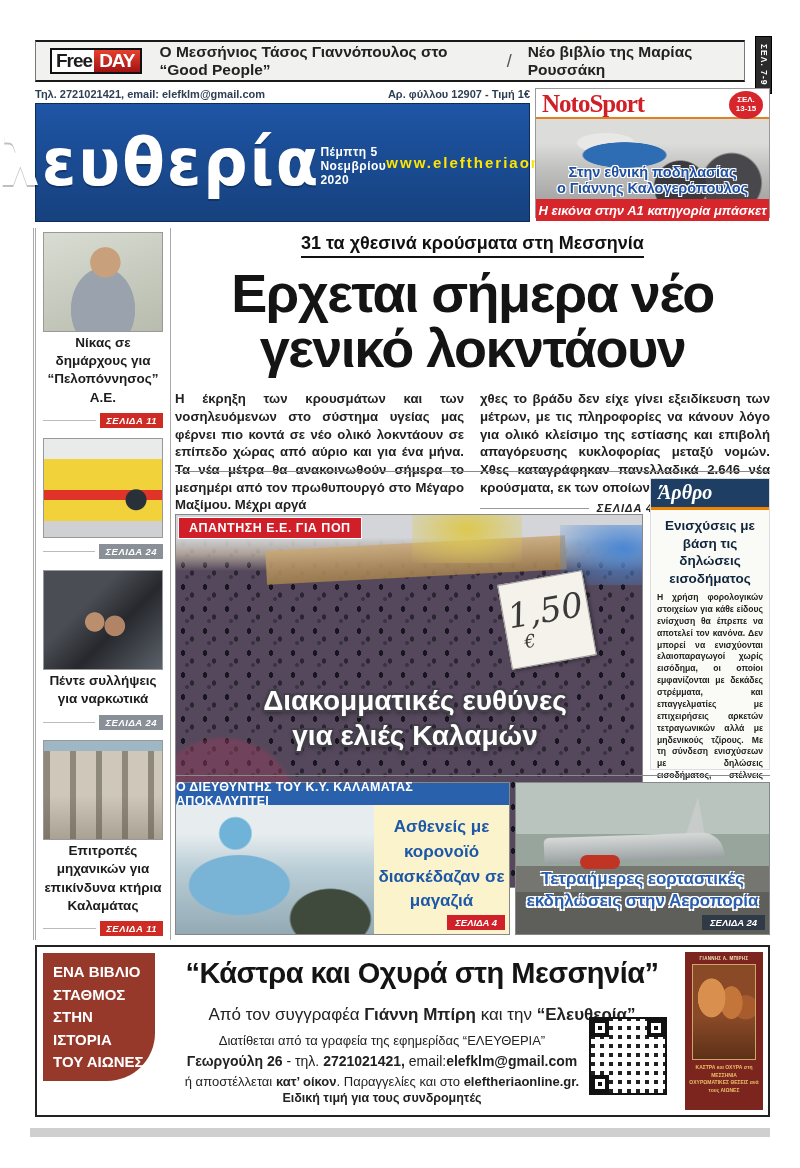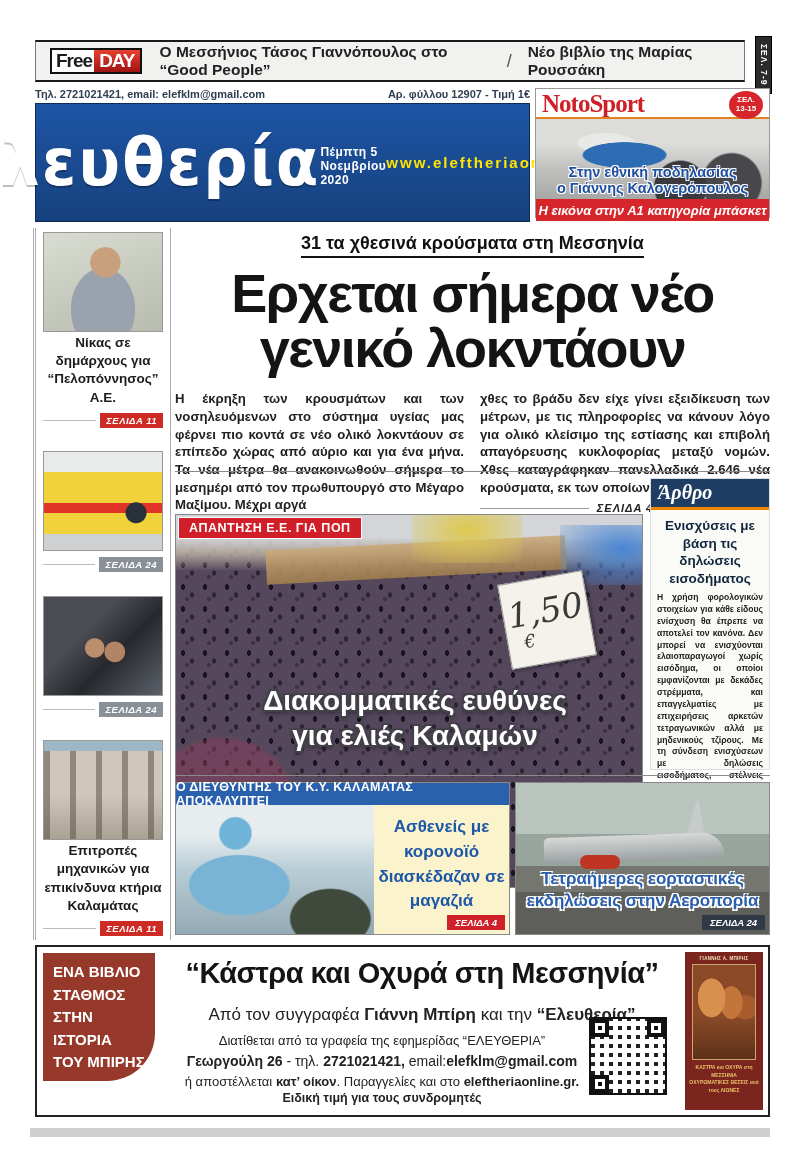--- a/index.html
+++ b/index.html
@@ -263,20 +263,21 @@
       </div>
     </div>
     <div class="sb-item">
       <div class="sb-photo ph-ambulance"></div>
       <div class="sb-ref">
         <span class="sb-badge gray">ΣΕΛΙΔΑ 24</span>
       </div>
     </div>
     <div class="sb-item">
       <div class="sb-photo ph-handcuffs"></div>
+      <div class="sb-caption">Πέντε συλλήψεις για ναρκωτικά</div>
       <div class="sb-ref">
         <span class="sb-badge gray">ΣΕΛΙΔΑ 24</span>
       </div>
     </div>
     <div class="sb-item">
       <div class="sb-photo ph-building"></div>
       <div class="sb-caption">Επιτροπές μηχανικών για επικίνδυνα κτήρια Καλαμάτας</div>
       <div class="sb-ref">
         <span class="sb-badge red">ΣΕΛΙΔΑ 11</span>
       </div>
@@ -328,21 +329,21 @@
       <div>εκδηλώσεις στην Αεροπορία</div>
     </div>
     <div class="af-ref">ΣΕΛΙΔΑ 24</div>
   </div>
 
   <div class="ad">
     <div class="ad-sidebox">
       <div>ΕΝΑ ΒΙΒΛΙΟ</div>
       <div>ΣΤΑΘΜΟΣ</div>
       <div>ΣΤΗΝ ΙΣΤΟΡΙΑ</div>
-      <div>ΤΟΥ ΜΠΙΡΗΣ</div>
+      <div>ΤΟΥ ΑΙΩΝΕΣ</div>
     </div>
     <div class="ad-title">“Κάστρα και Οχυρά στη Μεσσηνία”</div>
     <div class="ad-byline">
       <span>Από τον συγγραφέα </span><b>Γιάννη Μπίρη</b><span> και την </span><b>“Ελευθερία”</b>
     </div>
     <div class="ad-lines">
       <div class="l1">Διατίθεται από τα γραφεία της εφημερίδας “ΕΛΕΥΘΕΡΙΑ”</div>
       <div class="l2">
         <b>Γεωργούλη 26</b><span> - τηλ. </span><b>2721021421,</b><span> email:</span><b>elefklm@gmail.com</b>
       </div>

